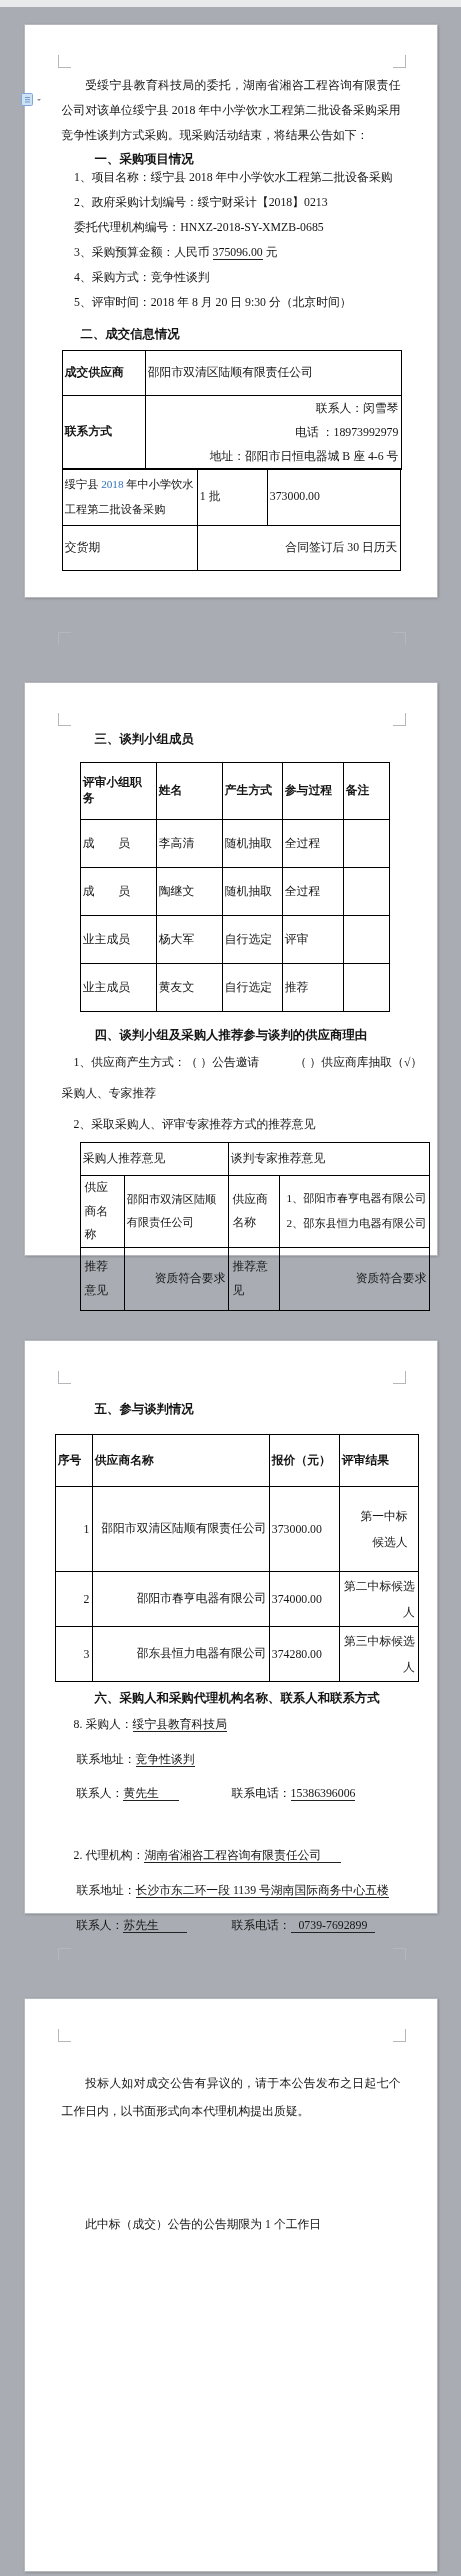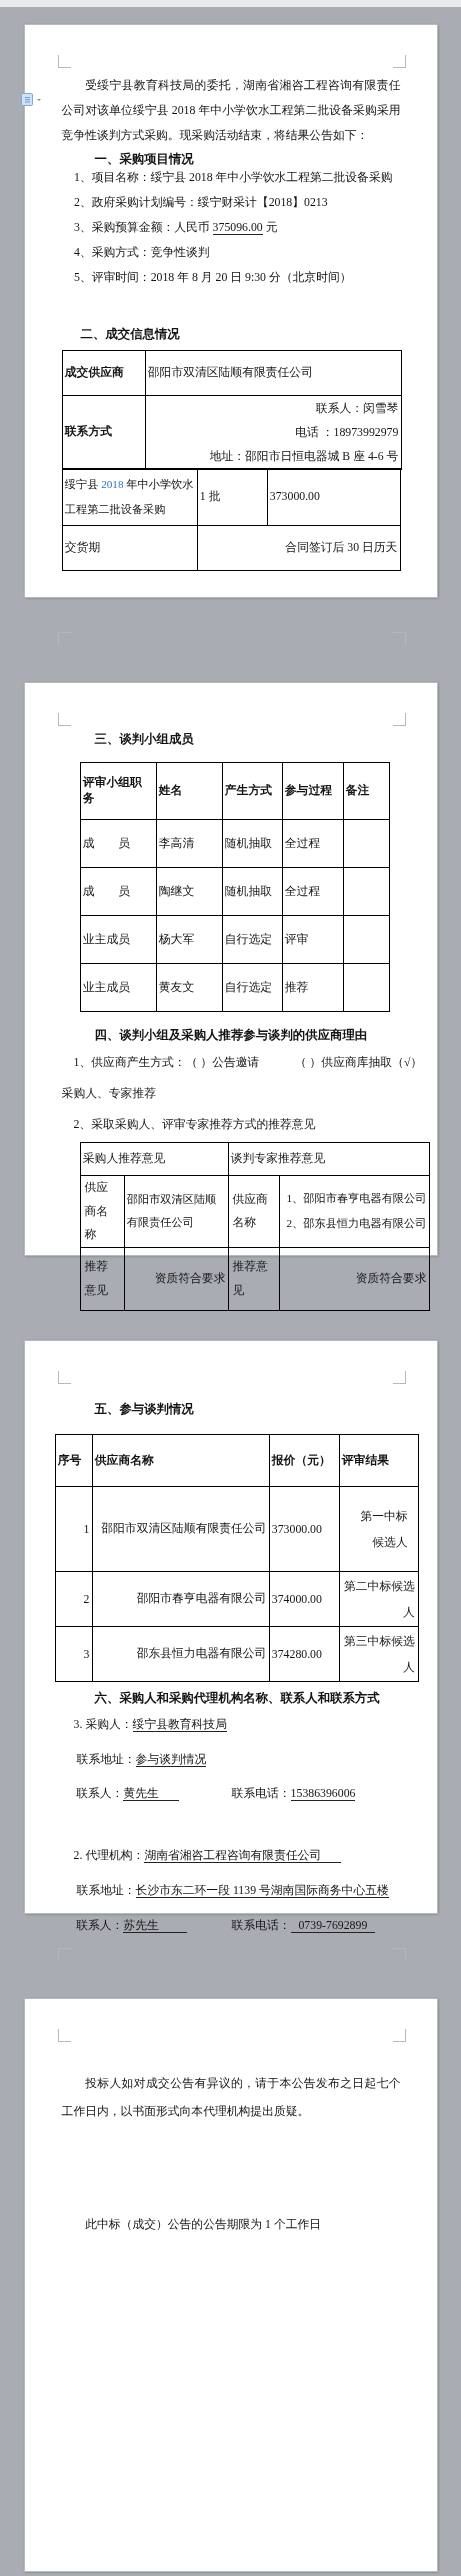--- a/index.html
+++ b/index.html
@@ -47,20 +47,21 @@
   <div class="mk bl"></div>
   <div class="mk br"></div>
 
   <div class="el para" style="top:48px;left:37px;width:339px;">受绥宁县教育科技局的委托，湖南省湘咨工程咨询有限责任公司对该单位绥宁县 2018 年中小学饮水工程第二批设备采购采用竞争性谈判方式采购。现采购活动结束，将结果公告如下：</div>
 
   <div class="el title" style="top:126px;left:70px;">一、采购项目情况</div>
 
   <div class="el bt items" style="top:140px;left:37px;width:360px;">
     <div>1、项目名称：绥宁县 2018 年中小学饮水工程第二批设备采购</div>
     <div>2、政府采购计划编号：绥宁财采计【2018】0213</div>
+    <div>委托代理机构编号：HNXZ-2018-SY-XMZB-0685</div>
     <div><span>3、采购预算金额：人民币 </span><span class="u">375096.00</span><span> 元</span></div>
     <div>4、采购方式：竞争性谈判</div>
     <div>5、评审时间：2018 年 8 月 20 日 9:30 分（北京时间）</div>
   </div>
 
   <div class="el title" style="top:301px;left:56px;">二、成交信息情况</div>
 
   <table class="t1" style="top:325px;left:37px;width:339px;">
     <colgroup>
           <col style="width:83px">
@@ -231,24 +232,24 @@
       <td class="l" style="padding-left:7.9px;">邵东县恒力电器有限公司</td>
       <td class="c">374280.00</td>
       <td class="l" style="padding:0 2.8px;line-height:26px;">第三中标候选人</td>
     </tr>
   </tbody>
       </table>
 
   <div class="el title" style="top:349px;left:70px;">六、采购人和采购代理机构名称、联系人和联系方式</div>
 
   <div class="el bt" style="top:376px;left:49px;white-space:nowrap;">
-    <span>3. 采购人：</span><span class="u">绥宁县教育科技局</span>
+    <span>8. 采购人：</span><span class="u">绥宁县教育科技局</span>
   </div>
   <div class="el bt" style="top:411px;left:52px;white-space:nowrap;">
-    <span>联系地址：</span><span class="u">参与谈判情况</span>
+    <span>联系地址：</span><span class="u">竞争性谈判</span>
   </div>
   <div class="el bt" style="top:445px;left:37px;width:339px;">
     <span style="padding-left:14.6px;"><span>联系人：</span><span class="u" style="padding-right:20px;">黄先生</span></span>
     <span style="position:absolute;left:170px;"><span>联系电话：</span><span class="u">15386396006</span></span>
   </div>
 
   <div class="el bt" style="top:507px;left:49px;white-space:nowrap;">
     <span>2. 代理机构：</span><span class="u" style="padding-right:20px;">湖南省湘咨工程咨询有限责任公司</span>
   </div>
   <div class="el bt" style="top:542px;left:52px;white-space:nowrap;">

